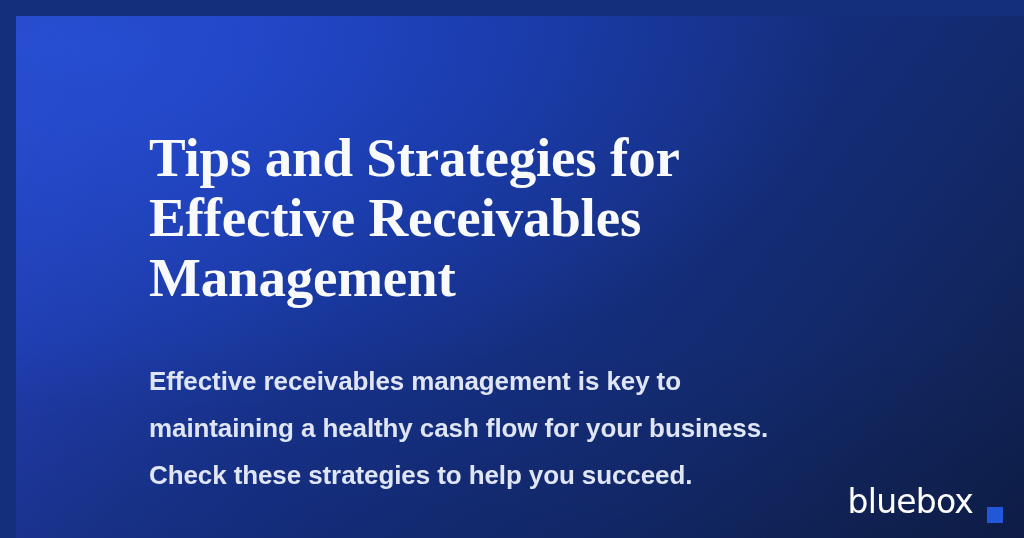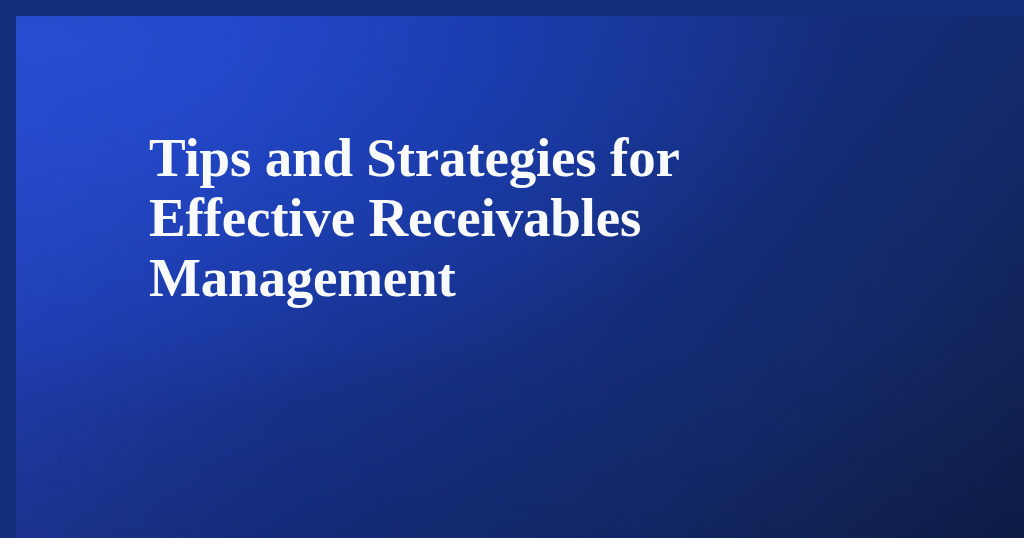--- a/index.html
+++ b/index.html
@@ -105,16 +105,23 @@
 
 <div id="banner">
 
   <div id="grain"></div>
 
   <div id="content">
     <h1 id="headline">Tips and Strategies for
 Effective Receivables
 Management</h1>
 
+    <p id="subhead">Effective receivables management is key to
+maintaining a healthy cash flow for your business.
+Check these strategies to help you succeed.</p>
   </div>
 
+  <div id="logo">
+    <span id="logo-word">bluebox</span>
+    <span id="logo-dot" style="background: rgb(34, 88, 216);"></span>
+  </div>
 
 </div>
 
 </body></html>

